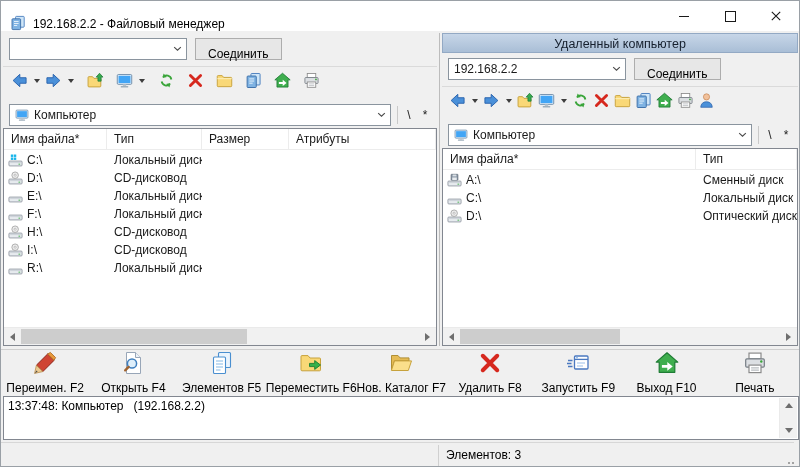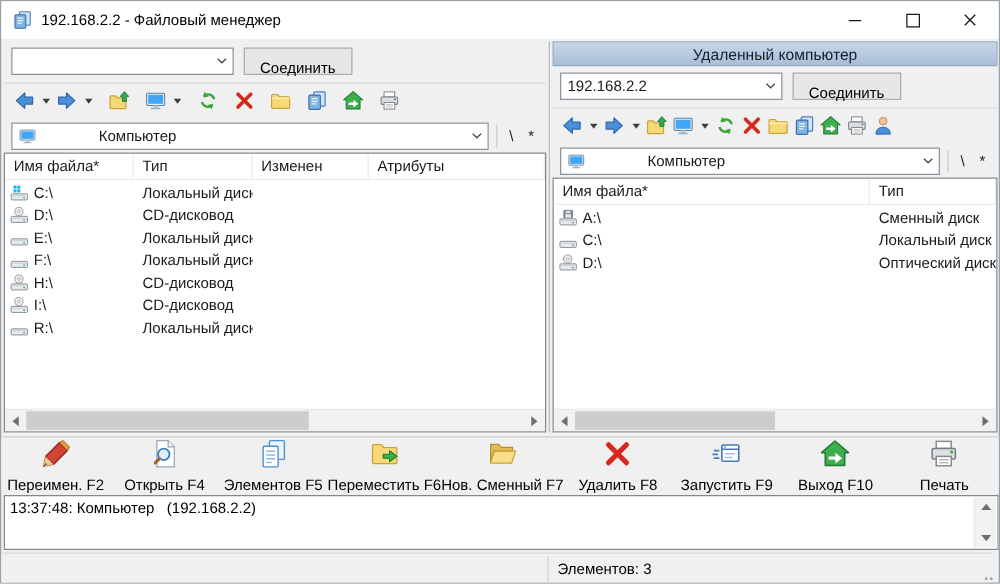--- a/index.html
+++ b/index.html
@@ -3,59 +3,59 @@
 <meta charset="utf-8">
 <style>
   html,body{margin:0;padding:0;background:#dcdcdc;}
   .window{
     position:relative;width:800px;height:467px;box-sizing:border-box;
     background:#f0f0f0;border:1px solid #9aa0a6;overflow:hidden;
     font-family:"Liberation Sans",sans-serif;font-size:12px;color:#1a1a1a;
     -webkit-user-select:none;user-select:none;
   }
   
-  .titlebar{position:absolute;left:0;top:0;right:0;height:30px;background:#ffffff;display:flex;align-items:center;}
+  .titlebar{position:absolute;left:0;top:0;right:0;height:30px;background:#ffffff;display:flex;align-items:flex-end;}
   .app-icon{width:16px;height:16px;margin-left:9px;}
   .title-text{margin-left:7px;font-size:12px;color:#000;}
   .wincontrols{margin-left:auto;display:flex;height:30px;}
   .winbtn{width:46px;height:30px;display:flex;align-items:center;justify-content:center;}
   .glyph-min{width:10px;height:1px;background:#1a1a1a;}
   .glyph-max{width:9px;height:9px;border:1px solid #1a1a1a;}
   
   .panel{position:absolute;top:32px;height:313px;display:flex;flex-direction:column;}
   #panel-left{left:2px;width:434px;}
   #panel-right{left:441px;width:356px;}
   .panel-divider{position:absolute;left:438px;top:32px;width:1px;height:313px;background:#bcbcbc;}
   .panel-header{
     height:20px;line-height:20px;text-align:center;font-size:12.5px;color:#16202e;
     background:linear-gradient(#c7d6e8,#a9bed6);
     border:1px solid #93a9c4;box-sizing:border-box;
   }
   .connect-row{display:flex;align-items:center;margin:5px 6px 4px 6px;height:22px;}
   .combo{
     height:22px;box-sizing:border-box;background:#fff;border:1px solid #8a949e;
-    display:flex;align-items:center;padding:0 2px 0 5px;font-size:12px;gap:45px;
+    display:flex;align-items:center;padding:0 2px 0 5px;font-size:12px;
   }
   .addr-combo{width:178px;}
   .combo-text{flex:1;white-space:nowrap;overflow:hidden;}
   .combo-chev{width:14px;display:flex;align-items:center;justify-content:center;}
   .chev-svg{width:9px;height:6px;}
   .btn{
     height:22px;box-sizing:border-box;margin-left:8px;padding:8px 12px;
     background:#e7e7e7;border:1px solid #adadad;font-family:"Liberation Sans",sans-serif;
     font-size:12px;color:#000;
   }
   .rule{border-top:1px solid #dadada;margin:2px 0 0 0;}
   .toolbar{height:25px;display:flex;align-items:center;padding-left:7px;margin-top:1px;}
   .tb{width:19px;height:20px;display:flex;align-items:center;justify-content:center;margin-right:2px;}
   .i16{width:17px;height:17px;}
   .dd{width:11px;height:20px;display:flex;align-items:center;justify-content:center;margin-right:2px;}
   .tri{width:0;height:0;border-left:3.5px solid transparent;border-right:3.5px solid transparent;border-top:4px solid #3d3d3d;}
   .sp{width:8px;}
-  .address-row{display:flex;align-items:center;margin:6px 4px 3px 6px;height:20px;}
+  .address-row{display:flex;align-items:center;margin:12px 4px 3px 6px;height:20px;}
   .path-combo{flex:1;}
   .path-icon{width:14px;height:14px;margin-right:5px;}
   .path-sep{width:1px;height:18px;background:#c9c9c9;margin:0 3px 0 6px;}
   .path-btn{width:16px;height:20px;display:flex;align-items:center;justify-content:center;font-size:12px;color:#1a1a1a;}
   
   .listview{flex:1;position:relative;background:#fff;border:1px solid #828790;box-sizing:border-box;overflow:hidden;}
   .lv-header{display:flex;height:20px;border-bottom:1px solid #ececec;}
   .lv-col{box-sizing:border-box;padding:3px 0 0 7px;border-right:1px solid #ececec;font-size:12px;color:#1a1a1a;white-space:nowrap;overflow:hidden;}
   .w0{width:103px;}.w1{width:95px;}.w2{width:87px;}.w3{width:93px;}.w4{flex:1;}
   .r0{width:253px;}.r1{flex:1;}
@@ -330,21 +330,21 @@
       </div>
       <div class="path-sep"></div>
       <div class="path-btn">\</div>
       <div class="path-btn">*</div>
     </div>
 
     <div class="listview">
       <div class="lv-header">
         <div class="lv-col w0">Имя файла*</div>
         <div class="lv-col w1">Тип</div>
-        <div class="lv-col w3">Изменен</div>
+        <div class="lv-col w2">Размер</div>
         <div class="lv-col w4">Атрибуты</div>
       </div>
       <div class="lv-rows">
         <div class="lv-row">
           <div class="cell name w0">
               <svg class="i15">
                 <use href="#s-drive-sys"></use>
               </svg>
               <span>C:\</span>
             </div>
@@ -587,21 +587,21 @@
     <div class="action-btn">
       <svg class="i24">
           <use href="#s-folder-arrow"></use>
         </svg>
       <span class="alabel">Переместить F6</span>
     </div>
     <div class="action-btn">
       <svg class="i24">
           <use href="#s-folder-open"></use>
         </svg>
-      <span class="alabel">Нов. Сменный F7</span>
+      <span class="alabel">Нов. Каталог F7</span>
     </div>
     <div class="action-btn">
       <svg class="i24">
           <use href="#s-x"></use>
         </svg>
       <span class="alabel">Удалить F8</span>
     </div>
     <div class="action-btn">
       <svg class="i24">
           <use href="#s-run"></use>

